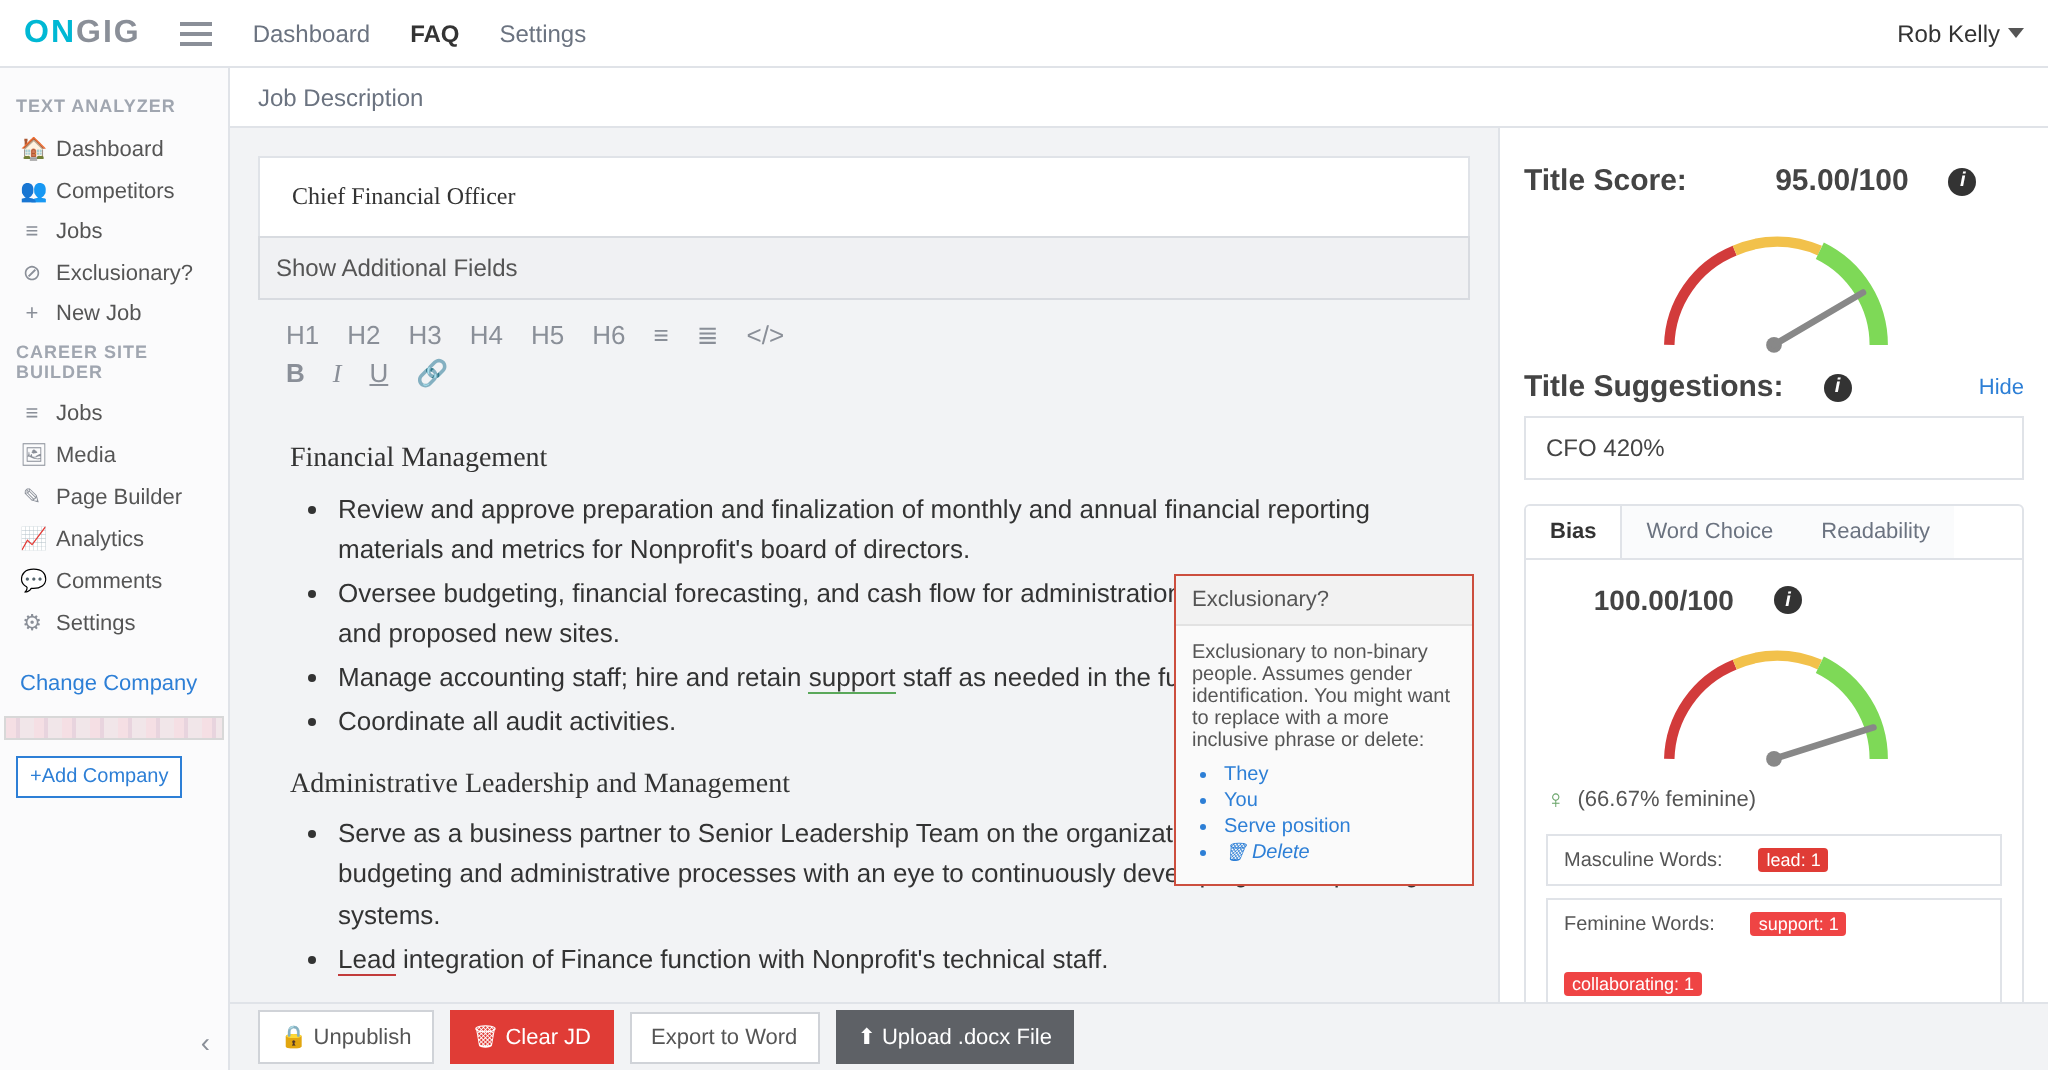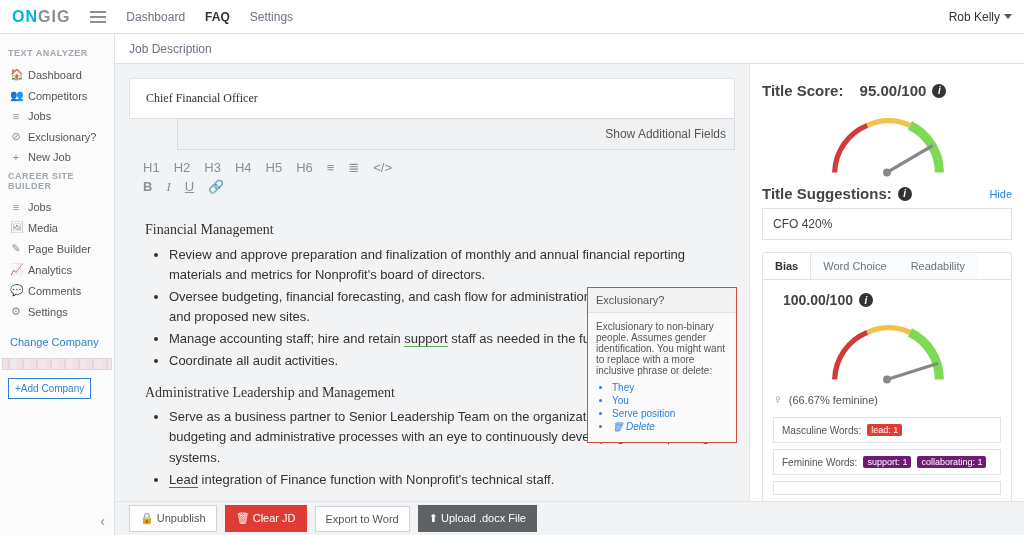--- a/index.html
+++ b/index.html
@@ -40,21 +40,21 @@
   .add-co{border:1px solid var(--blue);color:var(--blue);background:#fff;padding:4px 6px;font-size:10px;cursor:pointer;}
   .sidebar-footer{position:absolute;bottom:6px;left:0;width:var(--sidebar-w);display:flex;justify-content:flex-end;padding-right:10px;}
   .chev-left{font-size:14px;color:#8a8f98;cursor:pointer;}
   
   .main{flex:1;display:flex;flex-direction:column;overflow:hidden;}
   .crumb{height:30px;background:#fff;border-bottom:1px solid var(--border);display:flex;align-items:center;padding:0 14px;font-size:12px;color:#6b7380;}
   .content{flex:1;display:flex;overflow:hidden;}
   .editor-col{flex:1;padding:14px 14px 0 14px;overflow:auto;}
   .card{background:#fff;border:1px solid var(--border);}
   .title-card{padding:12px 16px;font-family:Georgia,serif;font-size:12px;color:#333;}
-  .show-fields{background:#f0f1f3;border:1px solid #d8dbe0;text-align:right;padding:8px;font-size:12px;color:#555;margin-top:-1px;cursor:pointer;margin-left:48px;}
+  .show-fields{background:#f0f1f3;border:1px solid #d8dbe0;text-align:left;padding:8px;font-size:12px;color:#555;margin-top:-1px;cursor:pointer;}
   .toolbar{display:flex;align-items:center;gap:14px;padding:10px 14px 0 14px;color:#8a8f98;font-size:13px;}
   .toolbar .hbtn{cursor:pointer;}
   .toolbar2{display:flex;gap:14px;padding:4px 14px 10px 14px;color:#8a8f98;font-size:13px;}
   .toolbar2 span{cursor:pointer;}
   .doc{padding:4px 16px 20px 16px;font-family:Georgia,serif;font-size:13px;line-height:1.55;color:#333;position:relative;}
   .doc h5{font-family:Georgia,serif;font-size:14px;margin:10px 0 4px 0;font-weight:400;}
   .doc ul{margin:2px 0 10px 0;padding-left:24px;}
   .doc li{margin:2px 0;}
   .uline-g{border-bottom:1px solid #5aa85a;padding-bottom:0;}
   .uline-r{border-bottom:1px solid #c23b3b;padding-bottom:0;}
@@ -63,38 +63,38 @@
   .popup-bd{padding:8px;}
   .popup-bd ul{padding-left:16px;margin:6px 0 0 0;}
   .popup-bd li{color:var(--blue);cursor:pointer;margin:2px 0;}
   .popup-bd li.del::before{content:"🗑 ";font-size:9px;}
   .bottombar{height:34px;background:#f2f3f5;border-top:1px solid var(--border);display:flex;align-items:center;gap:8px;padding:0 14px;}
   .btn{padding:6px 10px;font-size:11px;border:1px solid #d0d3d8;background:#fff;color:#555;cursor:pointer;}
   .btn.dark{background:#5e6166;color:#fff;border-color:#5e6166;}
   .btn.red{background:var(--red);color:#fff;border-color:var(--red);}
   
   .panel{width:var(--panel-w);background:#fff;border-left:1px solid var(--border);padding:10px 12px;overflow:auto;}
-  .panel h3{font-size:15px;font-weight:700;margin:8px 0;display:flex;align-items:center;gap:6px;}
+  .panel h3{font-size:15px;font-weight:700;margin:8px 0;display:flex;align-items:center;gap:20px;}
   .info{display:inline-flex;width:14px;height:14px;border-radius:50%;background:#333;color:#fff;align-items:center;justify-content:center;font-size:10px;font-weight:700;font-style:italic;}
   .gauge{width:160px;height:72px;margin:0 auto 6px auto;position:relative;}
   .gauge svg{width:100%;height:100%;}
   .ts-row{display:flex;align-items:center;justify-content:space-between;margin-top:6px;}
   .hide{color:var(--blue);font-size:11px;cursor:pointer;}
   .ts-box{border:1px solid var(--border);padding:8px 10px;font-size:12px;margin:6px 0 12px 0;}
   .tabs{display:flex;border:1px solid var(--border);border-radius:3px 3px 0 0;overflow:hidden;font-size:11px;}
   .tabs div{padding:7px 12px;cursor:pointer;color:#6b7380;}
   .tabs div.active{background:#fff;color:#333;font-weight:600;border-right:1px solid var(--border);}
   .tabs div:not(.active){background:#fafbfc;}
   .panel-box{border:1px solid var(--border);border-top:none;padding:10px;}
   .gn-row{display:flex;align-items:center;gap:6px;font-size:11px;color:#555;margin:6px 0 10px 0;}
   .fem-ico{color:#6aa56a;font-size:13px;}
-  .word-row{border:1px solid var(--border);padding:6px 8px;font-size:10px;color:#555;margin:6px 0;display:flex;align-items:center;gap:6px;flex-wrap:wrap;}
+  .word-row{border:1px solid var(--border);padding:6px 8px;font-size:10px;color:#555;margin:6px 0;display:flex;align-items:center;gap:18px;flex-wrap:wrap;}
   .tag{color:#fff;padding:1px 4px;border-radius:2px;font-size:9px;}
   .tag.red{background:var(--red);}
-  .tag.green{background:#701a75;}
+  .tag.green{background:#ef4444;}
   .doc-wrap{position:relative;}
 </style>
 </head>
 <body>
 
 <div class="topbar">
   <div class="logo">
     <span class="on">ON</span><span class="gig">GIG</span>
   </div>
   <div class="menu-icon">

